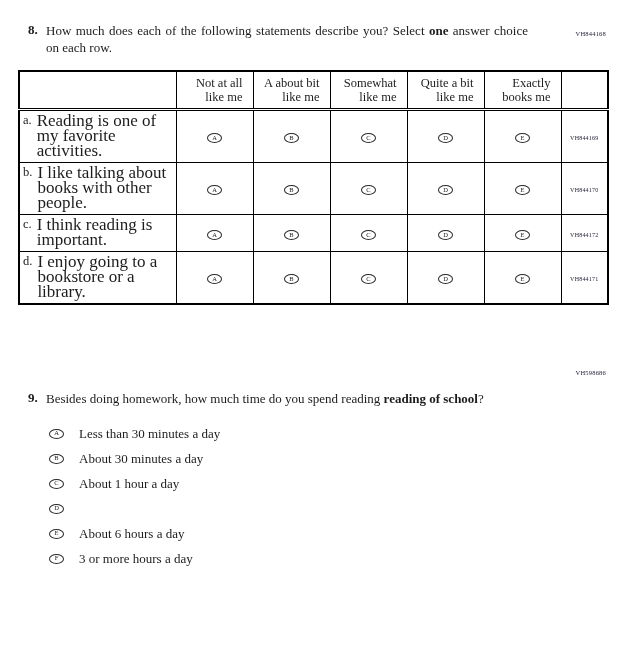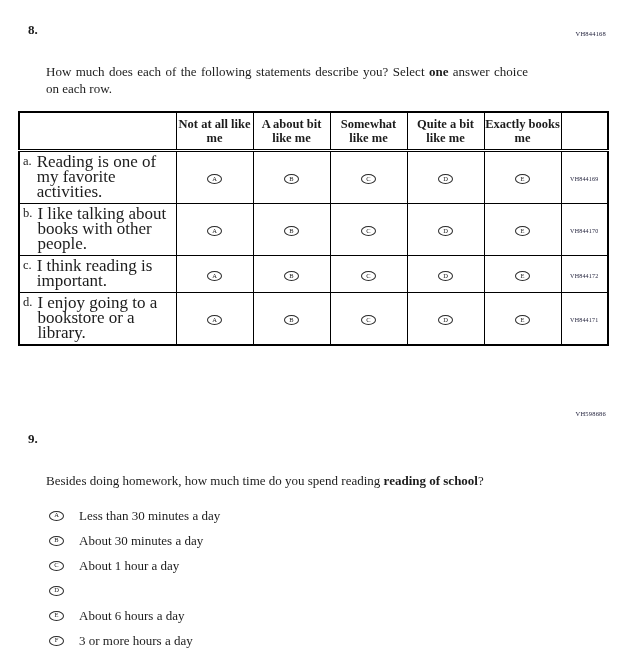--- a/index.html
+++ b/index.html
@@ -26,42 +26,41 @@
   .q-num {
     font-weight: bold;
     font-size: 13px;
     margin-left: 10px;
     width: 18px;
     flex-shrink: 0;
   }
   .q-text {
     font-size: 13px;
     line-height: 17px;
-    margin-top: 41px;
   }
   .q8 .q-text { width: 482px; text-align: justify; }
   .bold-inline { font-weight: bold; }
 
   table.matrix {
     border-collapse: collapse;
     margin-top: 14px;
     width: 589px;
     table-layout: fixed;
   }
   table.matrix th, table.matrix td {
     border: 1px solid #000;
     font-size: 12.5px;
   }
   table.matrix { border: 2px solid #000; }
   table.matrix th {
-    font-weight: bold;
-    text-align: center;
+    font-weight: normal;
+    text-align: right;
     vertical-align: middle;
     line-height: 14px;
-    padding: 4px 0;
+    padding: 4px 10px;
     border-bottom: 3px double #000;
     height: 36px;
   }
   td.statement-cell {
     vertical-align: top;
     padding: 2px 3px 4px 3px;
   }
   .stmt-wrap { display: flex; gap: 5px; }
   .stmt-letter { flex-shrink: 0; font-size: 12.5px; line-height: 15px; }
   .stmt-text { font-size: 17px; line-height: 15px; }

